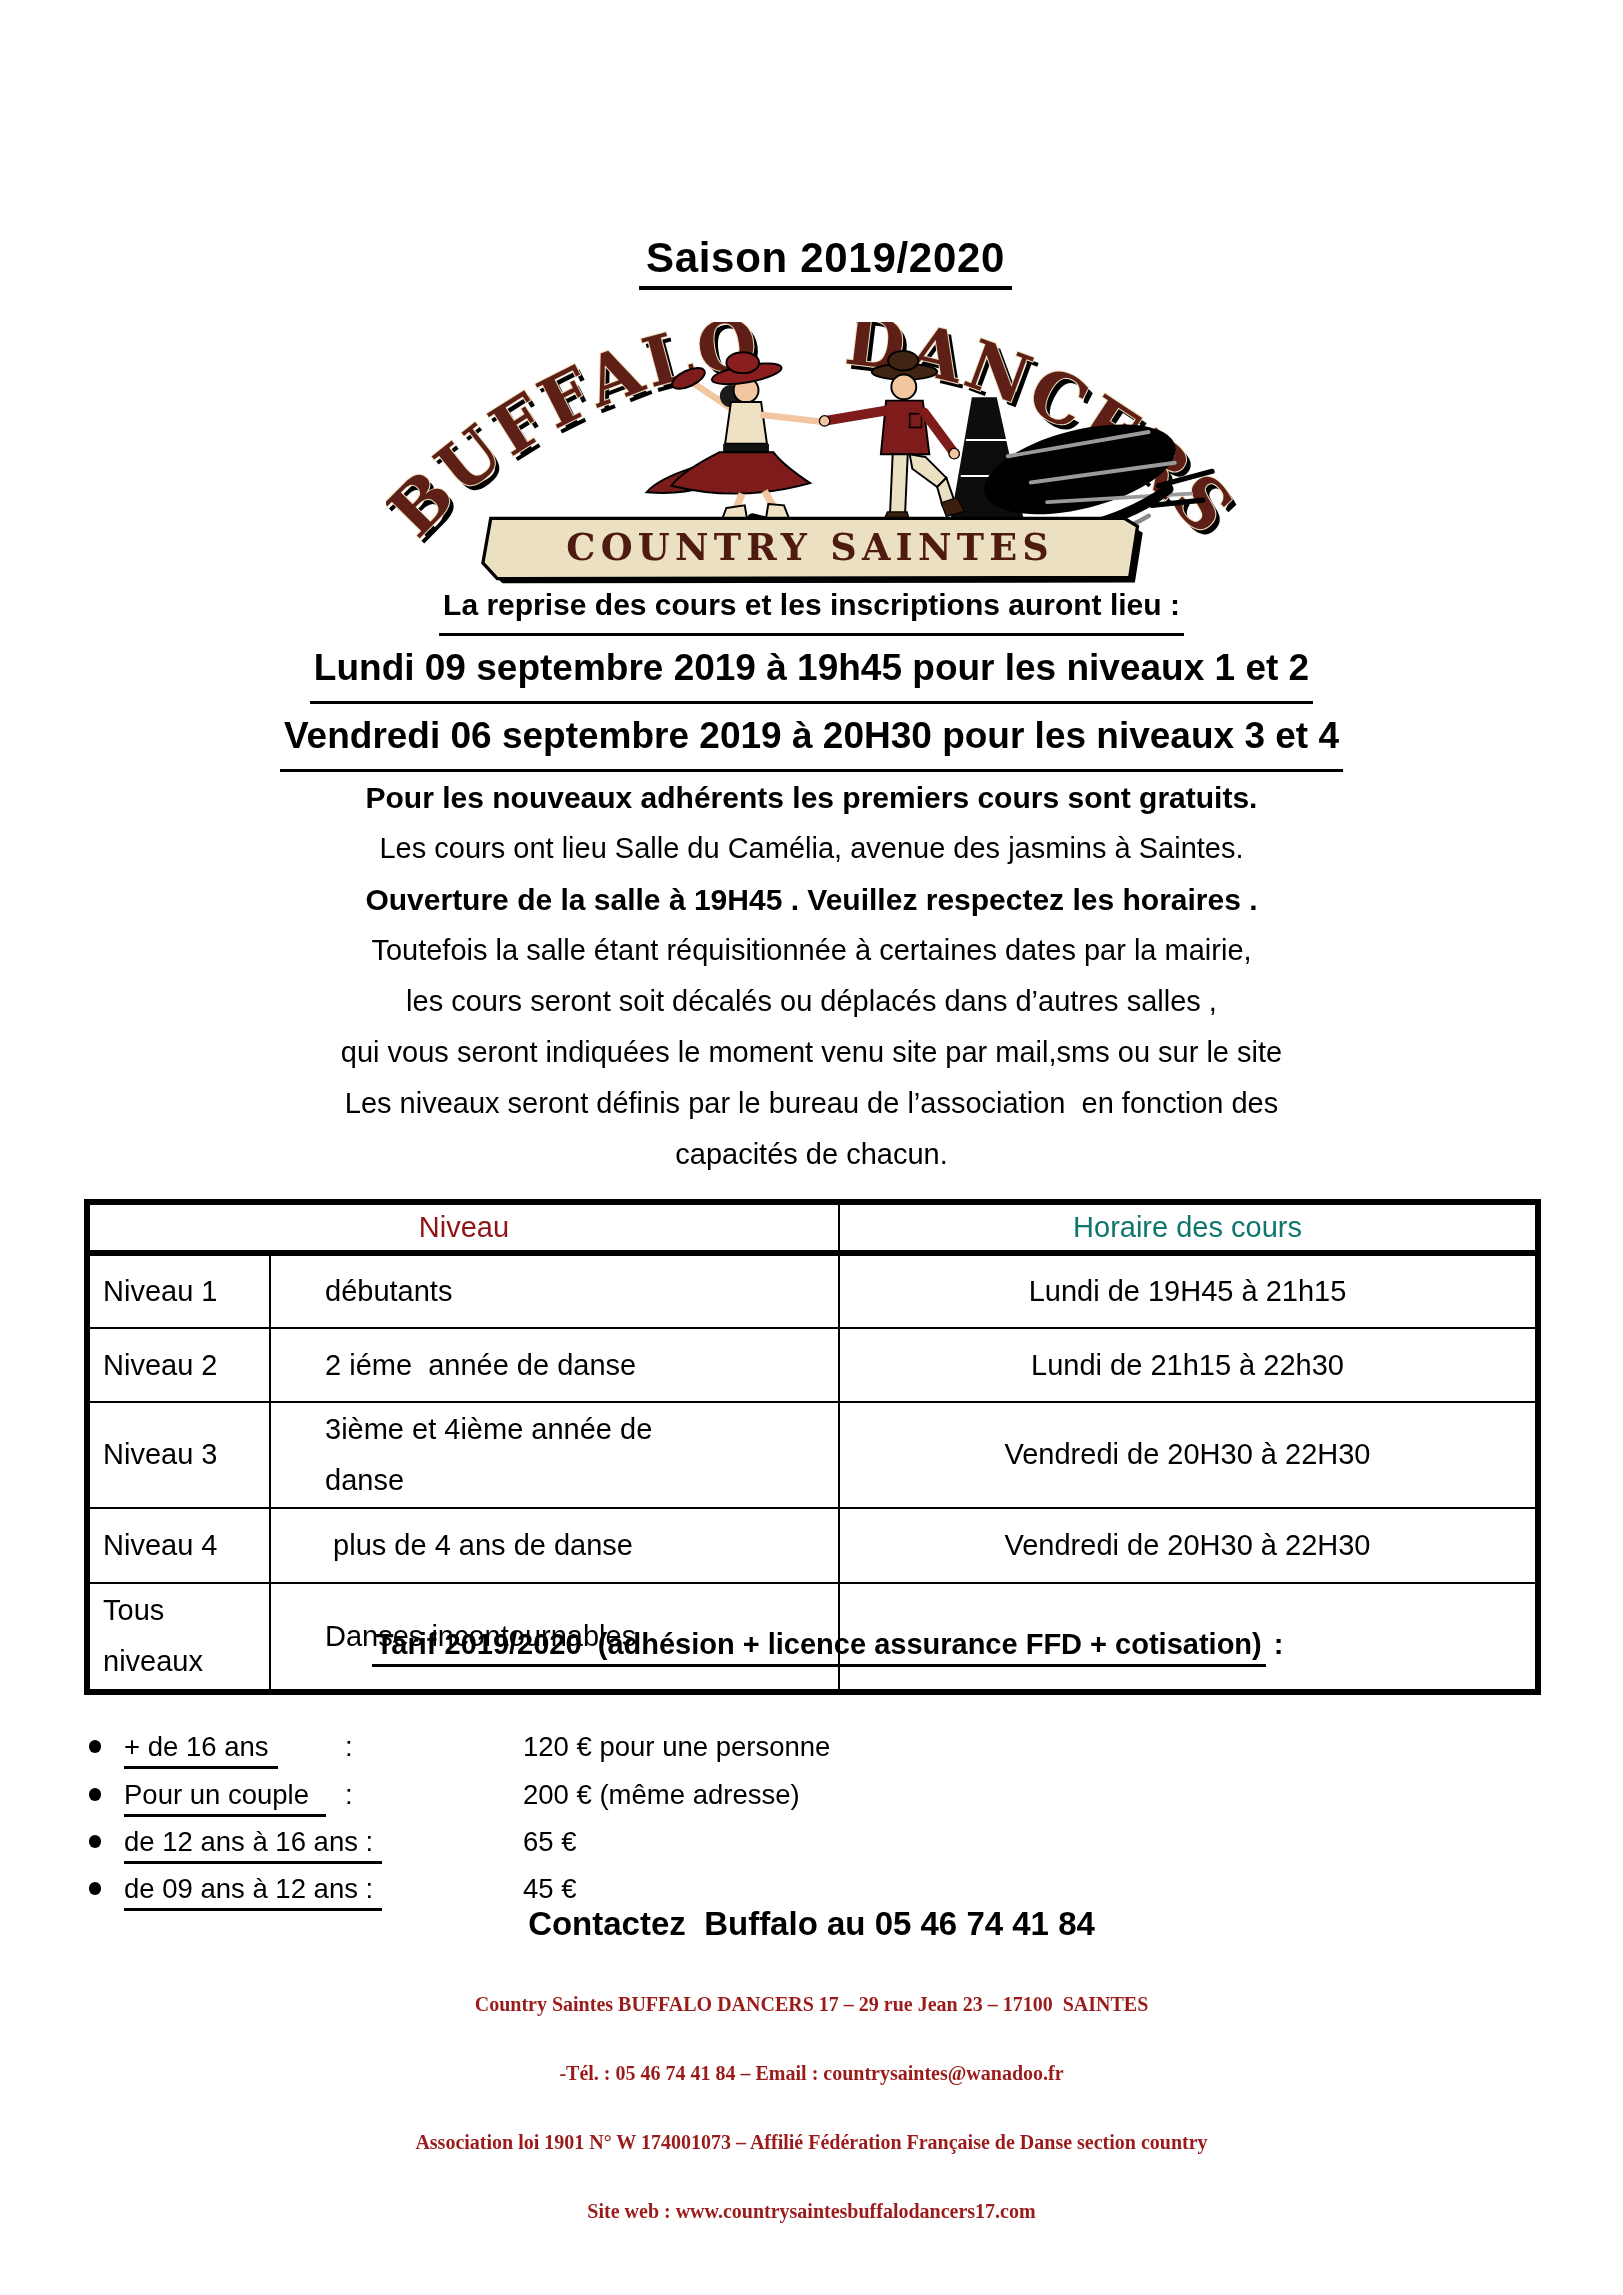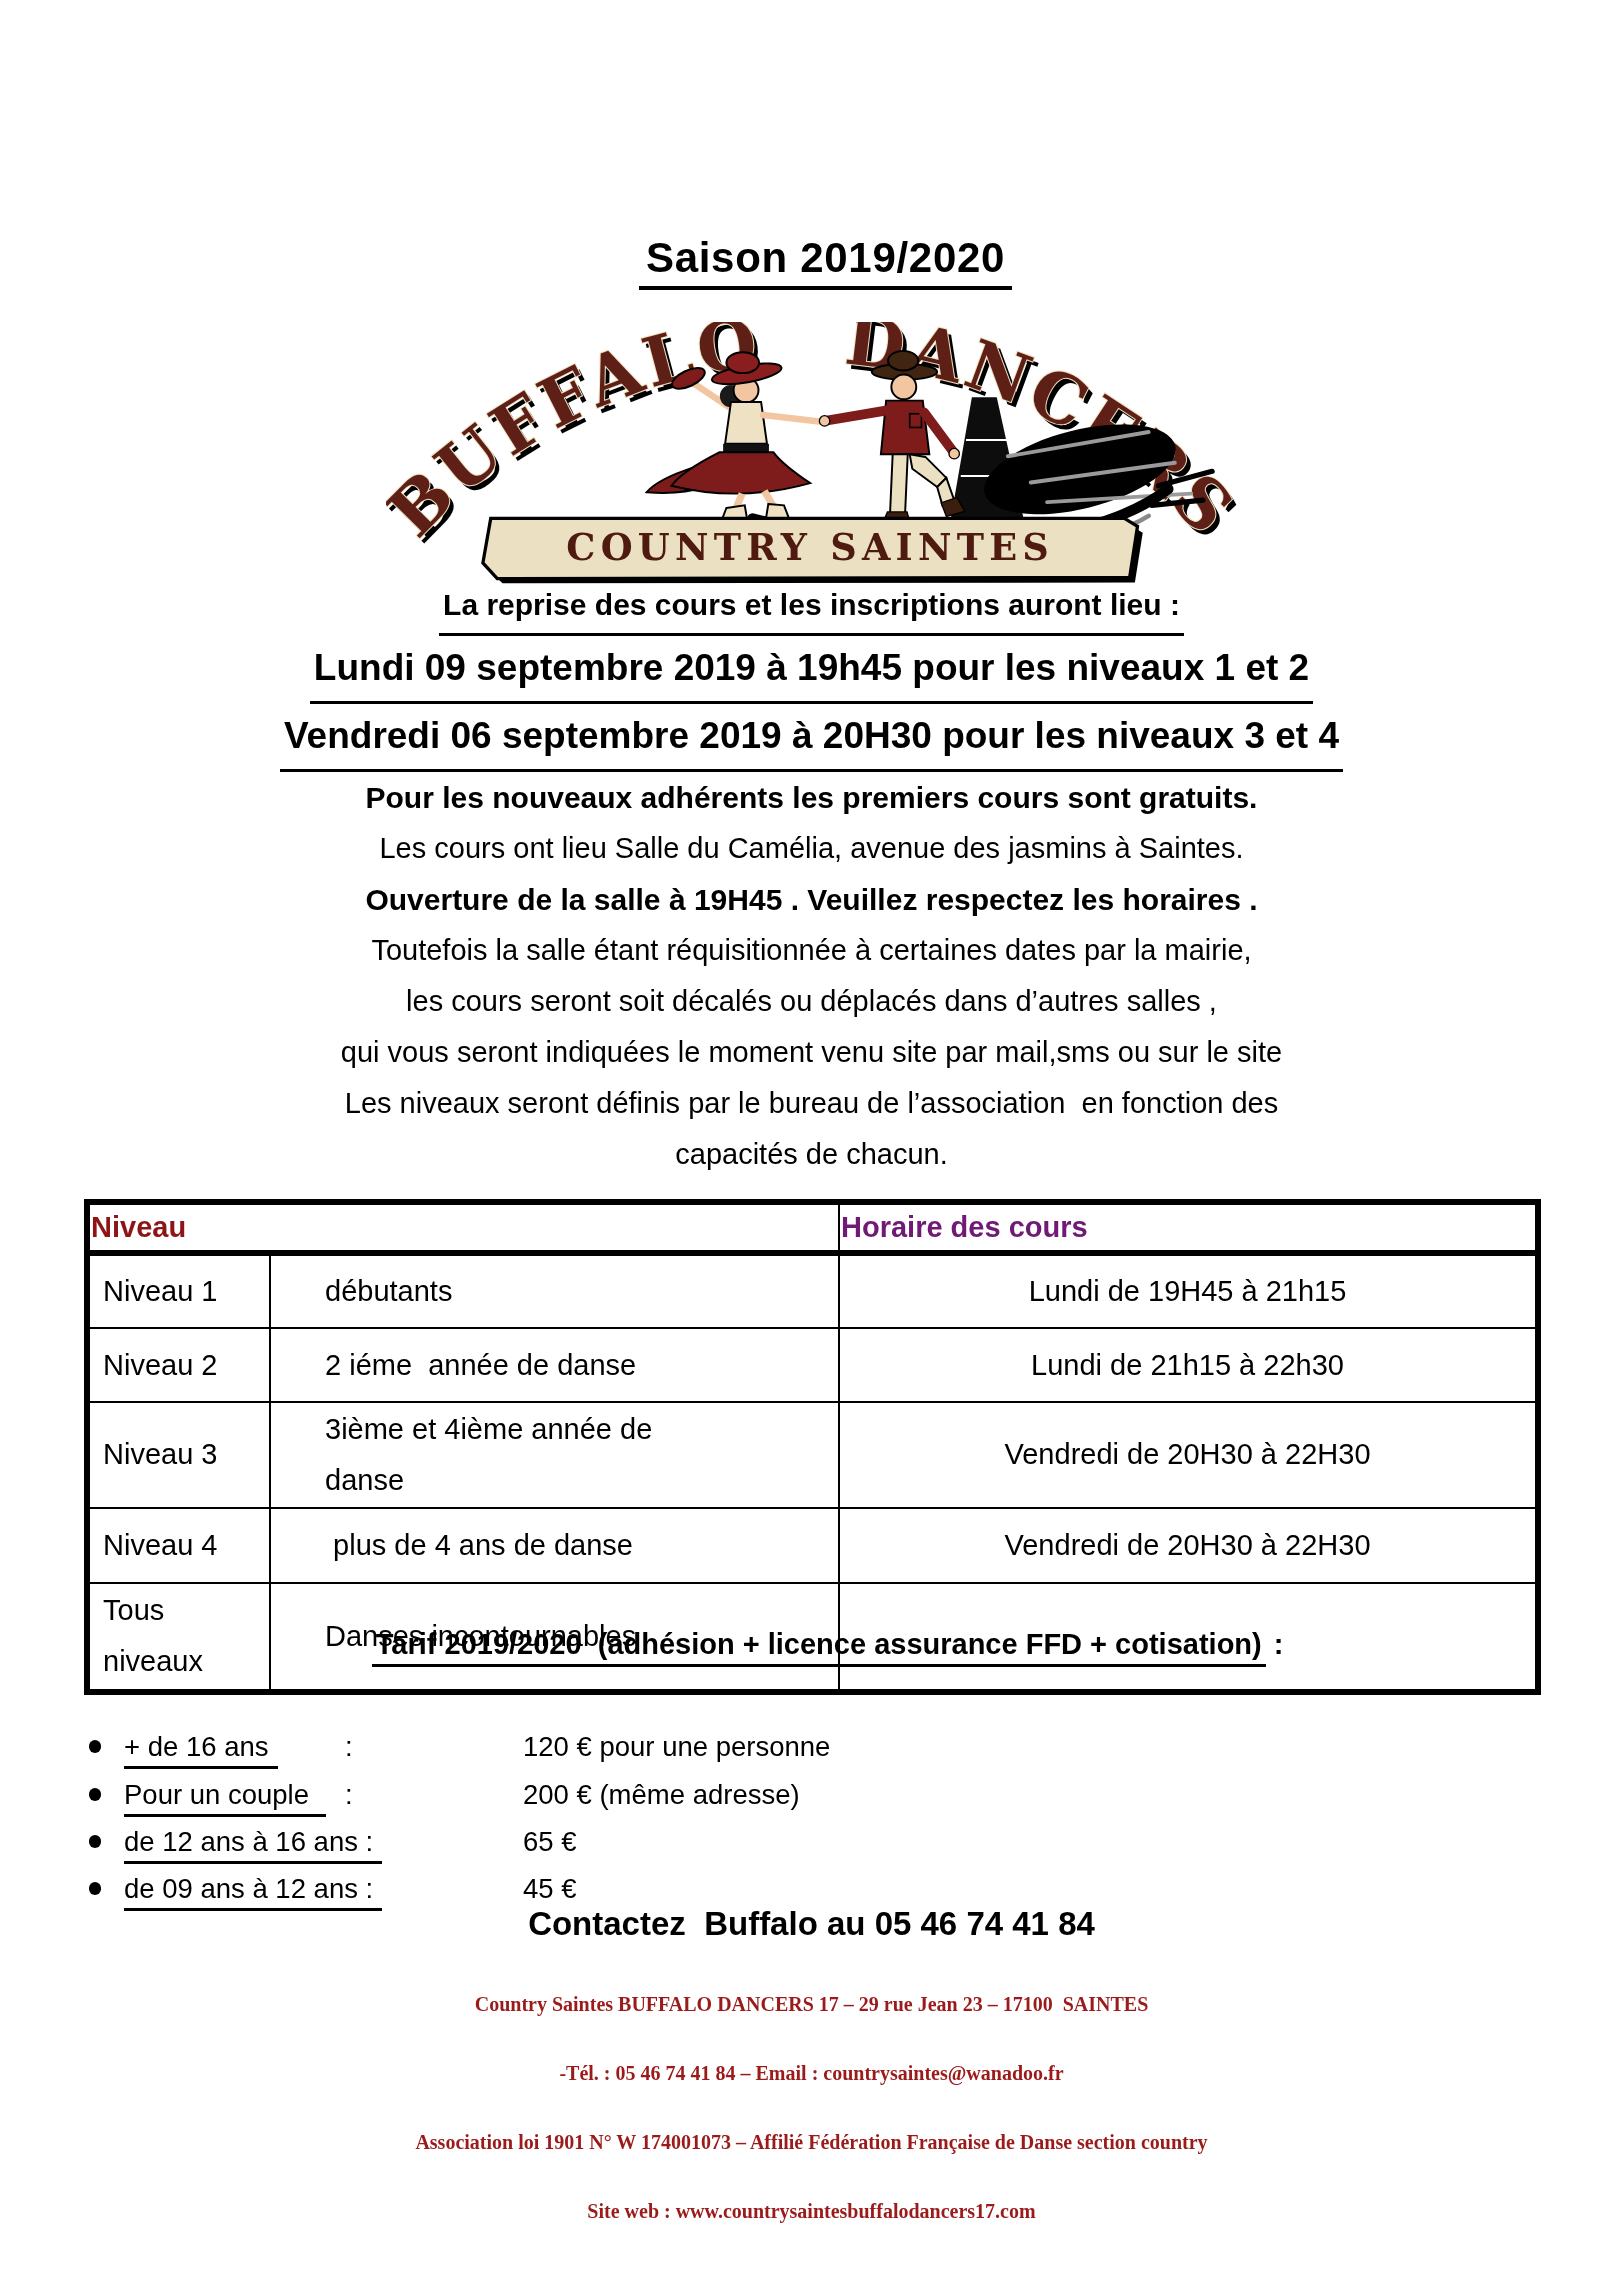--- a/index.html
+++ b/index.html
@@ -18,21 +18,21 @@
   .l{text-align:center;white-space:pre;font-size:29px;line-height:51px;}
   .l1{font-size:30px;line-height:52px;}
   .l2,.l3{font-size:37px;line-height:63px;}
   .l4,.l6{font-size:30px;}
 
   table.sched{position:absolute;left:84px;top:1199px;width:1457px;border-collapse:collapse;
               table-layout:fixed;font-size:29px;}
   table.sched,table.sched td{border:2px solid #000;}
   table.sched{border-width:6.5px;}
   table.sched td{border-top-width:2.6px;border-bottom-width:2.6px;vertical-align:middle;}
-  tr.head td{height:43px;text-align:left;font-weight:bold;border-bottom-width:6.5px;}
+  tr.head td{height:43px;text-align:center;font-weight:normal;border-bottom-width:6.5px;}
   td.level{padding-left:13px;}
   td.desc-cell{padding-left:54px;}
   span.desc{display:inline-block;max-width:393px;white-space:pre-wrap;line-height:1.75;}
   span.level5{display:inline-block;max-width:115px;white-space:pre-wrap;line-height:1.75;}
   td.time{text-align:center;}
   tr.r1 td{height:69px;} tr.r2 td{height:70px;} tr.r3 td{height:101px;}
   tr.r4 td{height:71px;} tr.r5 td{height:103px;}
 
   .tarif-head{top:1595px;font-size:29px;white-space:pre;}
   .tarif-head .u{border-bottom-width:3.9px;padding-bottom:2.6px;}
@@ -145,21 +145,21 @@
 
   <table class="sched">
     <colgroup>
         <col style="width:183px">
         <col style="width:569px">
         <col>
       </colgroup>
     <tbody>
       <tr class="head">
         <td colspan="2" style="color:#8e1515">Niveau</td>
-        <td style="color:#701a75">Horaire des cours</td>
+        <td style="color:#0f766e">Horaire des cours</td>
       </tr>
       <tr class="r1">
         <td class="level">Niveau 1</td>
         <td class="desc-cell"><span class="desc">débutants</span></td>
         <td class="time">Lundi de 19H45 à 21h15</td>
       </tr>
       <tr class="r2">
         <td class="level">Niveau 2</td>
         <td class="desc-cell"><span class="desc">2 iéme  année de danse</span></td>
         <td class="time">Lundi de 21h15 à 22h30</td>

